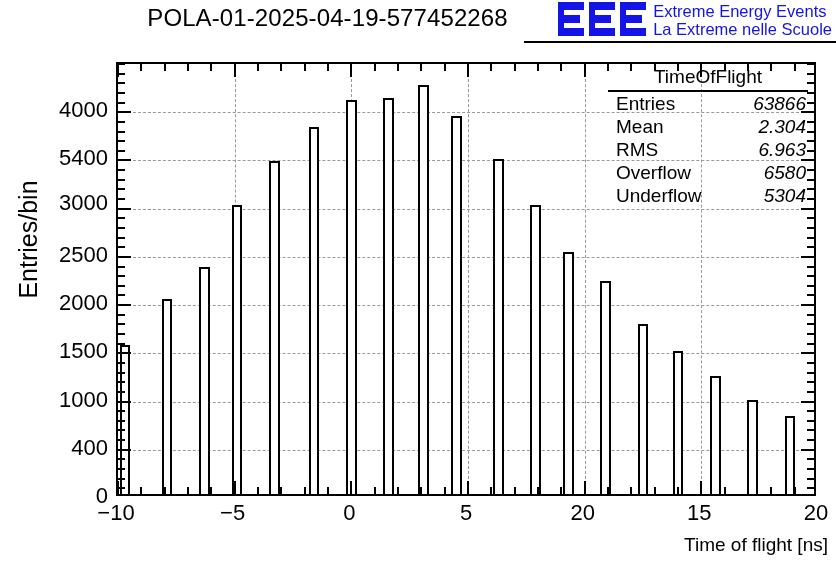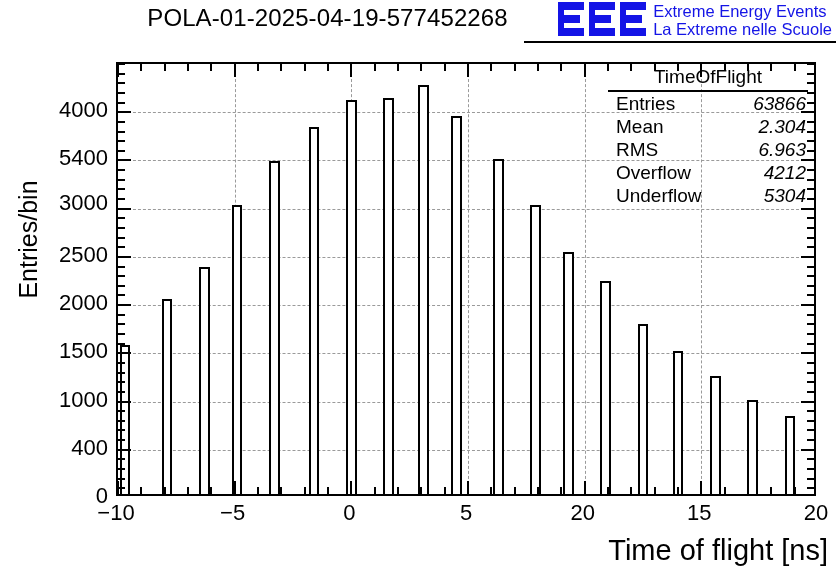--- a/index.html
+++ b/index.html
@@ -52,21 +52,21 @@
   
   .ylab{position:absolute;right:0;transform:translateY(-50%);
         font-size:22px;white-space:nowrap;text-align:right;}
   #ylabels{position:absolute;left:0;top:62px;width:108px;height:434px;}
   .xlab{position:absolute;top:0;transform:translateX(-50%);
         font-size:22px;white-space:nowrap;}
   #xlabels{position:absolute;left:116px;top:500px;width:700px;height:30px;}
 
   #ytitle{position:absolute;left:-92px;top:225px;width:240px;text-align:center;
           font-size:25px;transform:rotate(-90deg);white-space:nowrap;}
-  #xtitle{position:absolute;right:8px;top:534px;font-size:29px;white-space:nowrap;}
+  #xtitle{position:absolute;right:8px;top:534px;font-size:19px;white-space:nowrap;}
 
   
   #stats{position:absolute;left:600px;top:62px;width:216px;
          font-size:19px;color:#000;padding:4px 0 0 0;box-sizing:border-box;}
   #stats .sttl{text-align:center;padding:0 0 2px 0;border-bottom:2px solid #000;
                margin:0 8px 1px 8px;white-space:nowrap;}
   #stats .strow{display:flex;justify-content:space-between;padding:0 10px 0 16px;
                 line-height:1.21;white-space:nowrap;}
   #stats .strow .k{text-align:left;}
   #stats .strow .v{text-align:left;font-style:italic;}
@@ -327,21 +327,21 @@
         <div class="strow">
           <span class="k">Mean</span>
           <span class="v">2.304</span>
         </div>
         <div class="strow">
           <span class="k">RMS</span>
           <span class="v">6.963</span>
         </div>
         <div class="strow">
           <span class="k">Overflow</span>
-          <span class="v">4212</span>
+          <span class="v">6580</span>
         </div>
         <div class="strow">
           <span class="k">Underflow</span>
           <span class="v">5304</span>
         </div>
       </div>
   </div>
 
 </div>
 

